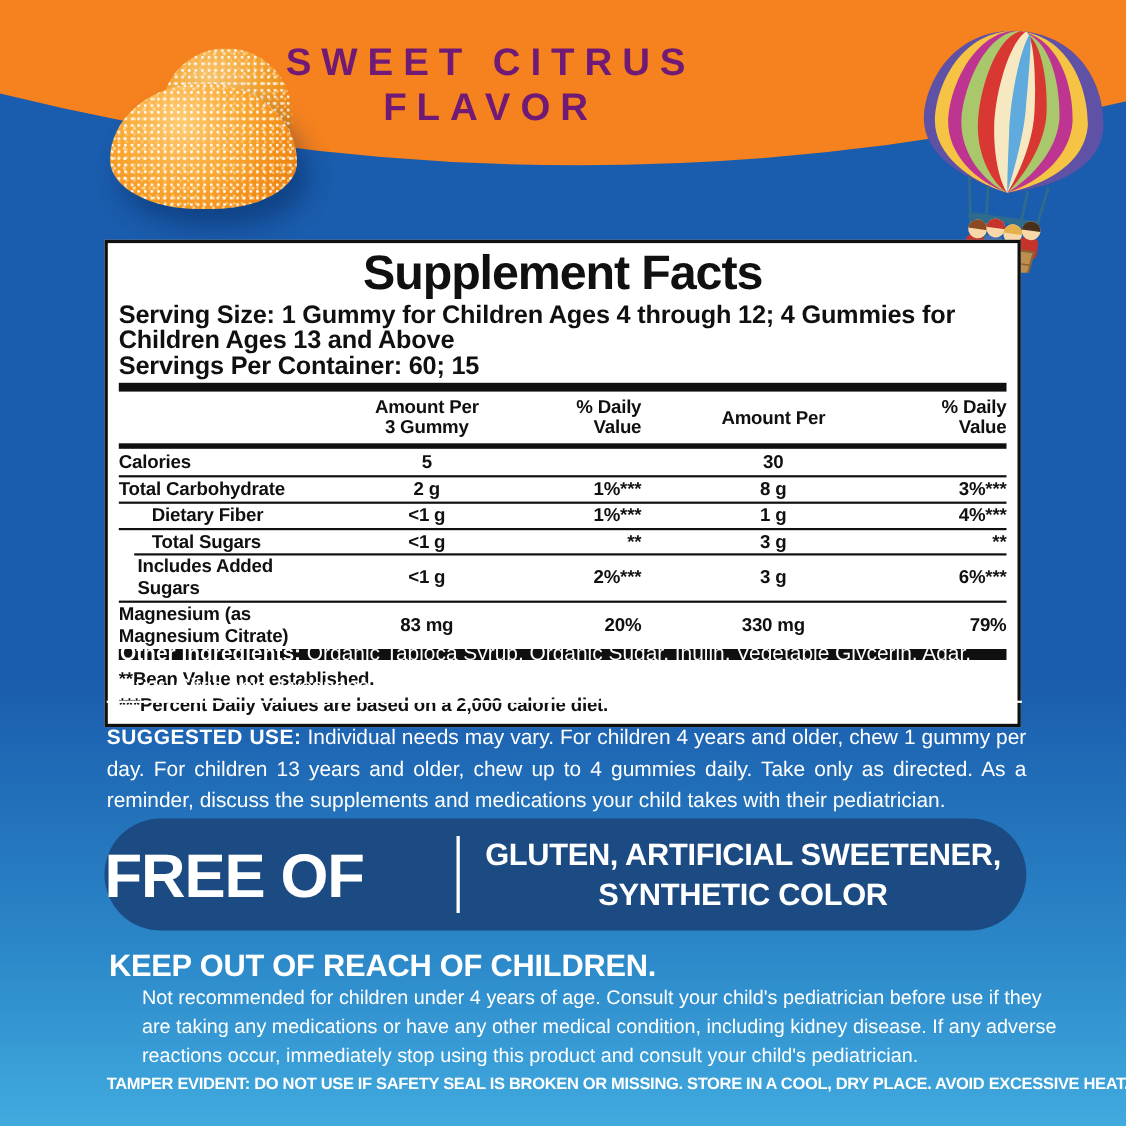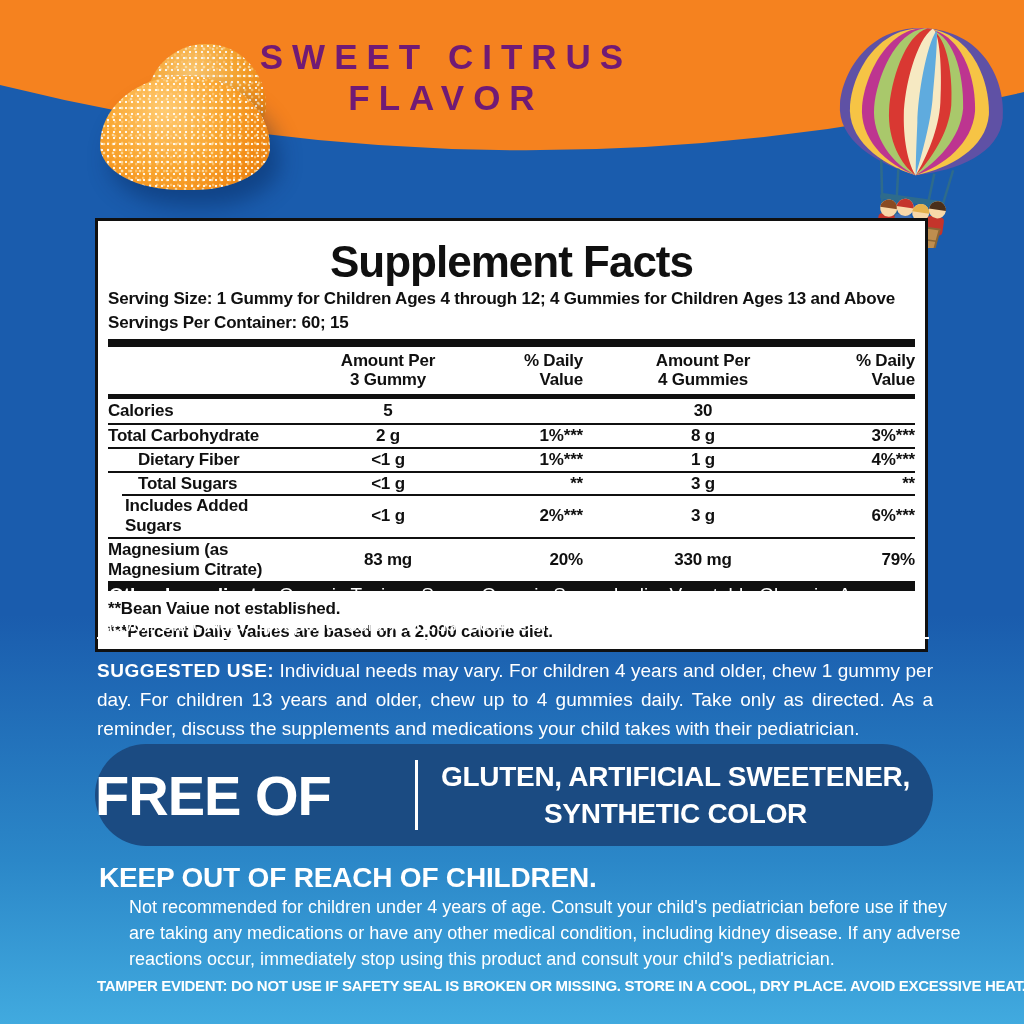--- a/index.html
+++ b/index.html
@@ -33,24 +33,24 @@
   .gummy.front{ left:26px; top:32px; width:170px; height:114px;
     box-shadow:10px 16px 22px rgba(0,25,70,.38); }
 
   
   .balloon{ top:16px; left:824px; width:192px; height:232px; }
 
   
   .panel{
     top:218px; left:95px; width:833px; min-height:352px;
     background:#fff; border:3px solid #101010; color:#101010;
-    padding:17px 10px 6px;
+    padding:4px 10px 6px;
   }
   .facts-title{ text-align:center; font-size:44px; font-weight:700; letter-spacing:-1px; line-height:48px; font-stretch:condensed; }
-  .serving{ font-size:17px; font-weight:700; line-height:22px; letter-spacing:-.2px; margin-top:2px; }
+  .serving{ font-size:23px; font-weight:700; line-height:22px; letter-spacing:-.2px; margin-top:2px; }
   .bar{ background:#101010; border:0; }
   .bar.thick{ height:8px; margin-top:5px; }
   .bar.med{ height:5px; }
   .bar.xthick{ height:10px; }
   .t-row{
     display:grid; grid-template-columns:200px 160px 115px 240px 1fr;
     align-items:center; min-height:24px; font-size:17px; font-weight:700; letter-spacing:-.2px;
   }
   .t-head{ padding:4px 0 5px; line-height:19px; min-height:44px; }
   .c1{ text-align:center; } .c2{ text-align:right; } .c3{ text-align:center; } .c4{ text-align:right; }
@@ -144,21 +144,20 @@
     <div class="c1">
       <div>Amount Per</div>
         <div>3 Gummy</div>
     </div>
     <div class="c2">
       <div>% Daily</div>
         <div>Value</div>
     </div>
     <div class="c3">
       <div>Amount Per</div>
-        <div>4 Gummies</div>
     </div>
     <div class="c4">
       <div>% Daily</div>
         <div>Value</div>
     </div>
   </div>
 
   <div class="bar med"></div>
 
   <div class="rows">

